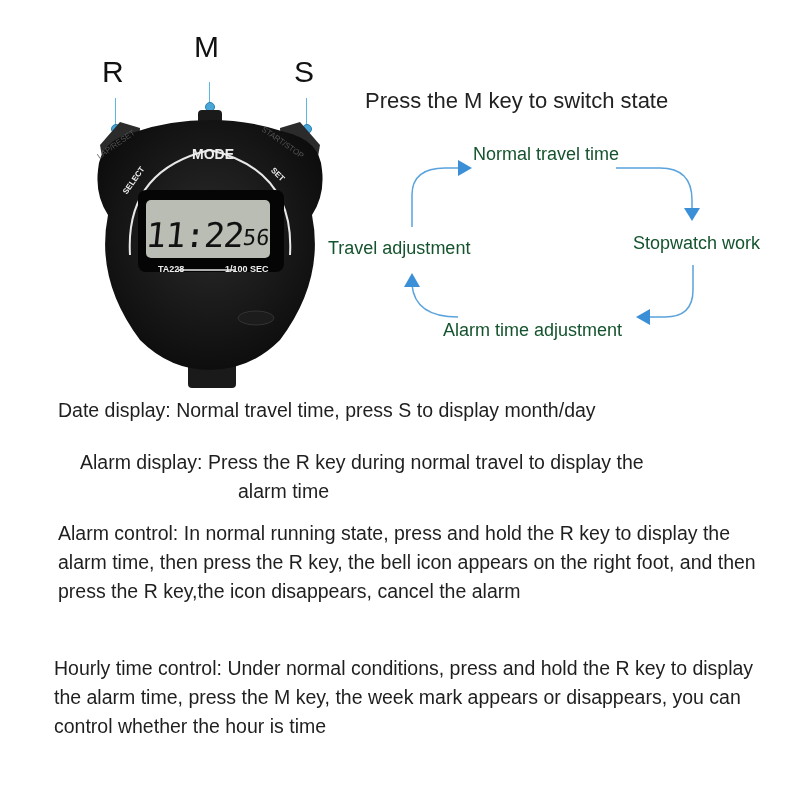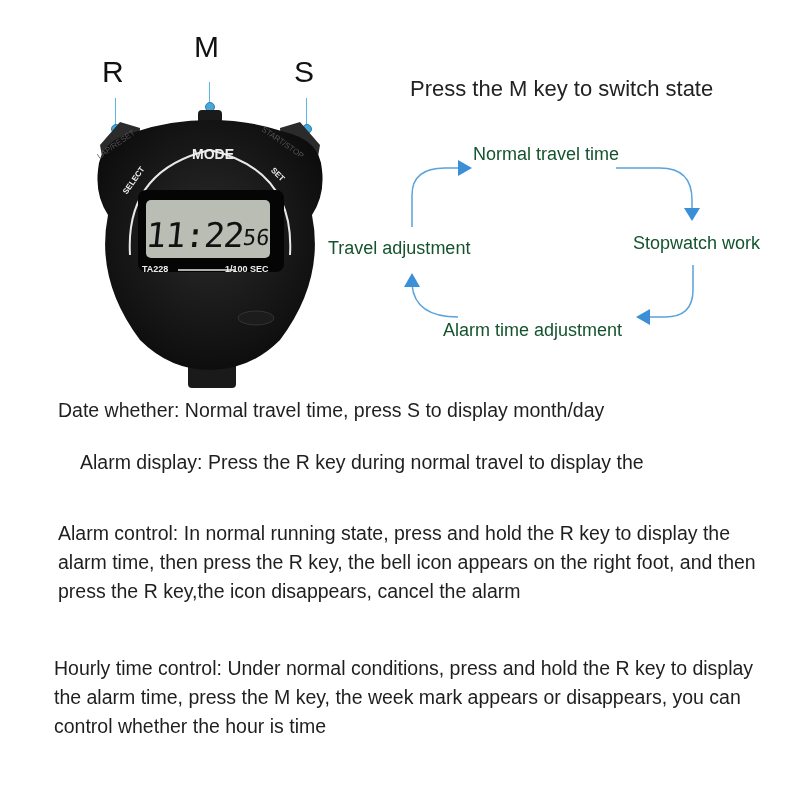--- a/index.html
+++ b/index.html
@@ -59,25 +59,25 @@
   <span class="abs" style="left:112px;top:126px;font-size:14px;color:#eee;font-weight:bold;">MODE</span>
   <span class="abs" style="left:38px;top:156px;font-size:8px;color:#eee;font-weight:bold;transform:rotate(-55deg);">SELECT</span>
   <span class="abs" style="left:190px;top:150px;font-size:8px;color:#eee;font-weight:bold;transform:rotate(45deg);">SET</span>
   <span class="abs" style="left:14px;top:120px;font-size:8px;color:#555;transform:rotate(-35deg);">LAP/RESET</span>
   <span class="abs" style="left:178px;top:118px;font-size:8px;color:#555;transform:rotate(35deg);">START/STOP</span>
 
   <div class="abs" style="left:66px;top:182px;width:124px;height:56px;display:flex;align-items:flex-end;justify-content:center;">
     <span style="font-family:'DejaVu Sans Mono', monospace;font-size:34px;color:#111;letter-spacing:-1px;line-height:46px;transform:skewX(-6deg);">11:22</span>
     <span style="font-family:'DejaVu Sans Mono', monospace;font-size:22px;color:#111;line-height:40px;transform:skewX(-6deg);">56</span>
   </div>
-  <span class="abs" style="left:62px;top:244px;font-size:9px;color:#eee;font-weight:bold;">TA228</span>
+  <span class="abs" style="left:78px;top:244px;font-size:9px;color:#eee;font-weight:bold;">TA228</span>
   <span class="abs" style="left:145px;top:244px;font-size:9px;color:#eee;font-weight:bold;">1/100 SEC</span>
 </div>
 
-<div class="abs flow-title" style="left:365px;top:76px;margin-left:45px;">Press the M key to switch state</div>
+<div class="abs flow-title" style="left:365px;top:88px;">Press the M key to switch state</div>
 
 <svg class="abs" style="left:320px;top:80px;" width="470" height="280" viewBox="0 0 470 280">
   <g fill="none" stroke="#5aa3dc" stroke-width="1.5">
     <path d="M92 147 L92 115 Q92 88 125 88 L140 88"></path>
     <path d="M296 88 L340 88 Q372 88 372 120 L372 128"></path>
     <path d="M373 185 L373 210 Q373 237 345 237 L330 237"></path>
     <path d="M138 237 Q95 237 92 205"></path>
   </g>
   <g fill="#3b8fd6">
     <polygon points="138,80 152,88 138,96"></polygon>
@@ -86,27 +86,28 @@
     <polygon points="84,207 100,207 92,193"></polygon>
   </g>
 </svg>
 
 <div class="abs flow-label" style="left:473px;top:144px;">Normal travel time</div>
 <div class="abs flow-label" style="left:617px;top:233px;margin-left:16px;">Stopwatch work</div>
 <div class="abs flow-label" style="left:443px;top:320px;">Alarm time adjustment</div>
 <div class="abs flow-label" style="left:328px;top:238px;">Travel adjustment</div>
 
 <div class="desc" style="left:58px;top:396px;width:720px;">
-  <span>Date whether:</span>
+  <span>Date display:</span>
   <span>Normal travel time, press S to display month/day</span>
 </div>
 
 <div class="desc" style="left:68px;top:448px;width:720px;margin-left:12px;">
   <span>Alarm display:</span>
   <span>Press the R key during normal travel to display the</span>
+  <span class="indent">alarm time</span>
 </div>
 
 <div class="desc" style="left:58px;top:519px;width:716px;">
   <span>Alarm control:</span>
   <span>In normal running state, press and hold the R key to display the alarm time, then press the R key, the bell icon appears on the right foot, and then press the R key,the icon disappears, cancel the alarm</span>
 </div>
 
 <div class="desc" style="left:54px;top:654px;width:720px;">
   <span>Hourly time control:</span>
   <span>Under normal conditions, press and hold the R key to display the alarm time, press the M key, the week mark appears or disappears, you can control whether the hour is time</span>

